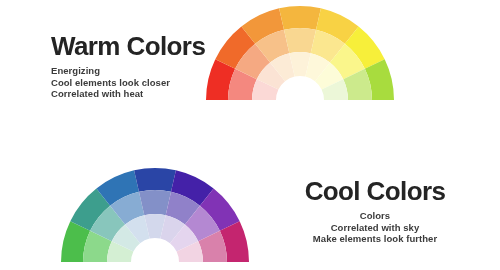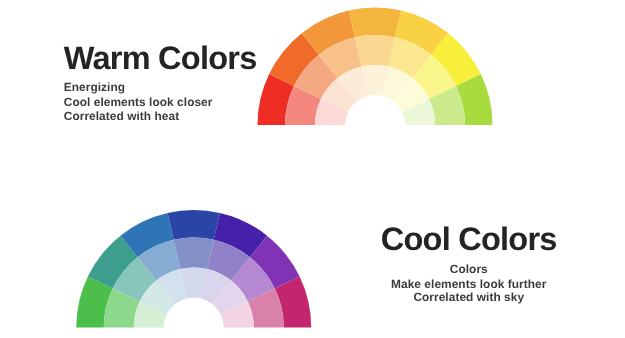--- a/index.html
+++ b/index.html
@@ -190,18 +190,18 @@
           <path d="M 137.2465056593161 73.1735805223572 A 48 48 0 0 1 142 93.99999999999999
           L 118 94 A 24 24 0 0 0 115.62325282965806 83.5867902611786 Z" fill="#F2D4E3" shape-rendering="geometricPrecision"></path>
         </g>
     </svg>
   </div>
 
   <div class="text-block block-cool">
     <h1 class="heading">Cool Colors</h1>
     <ul class="bullets">
       <li>Colors</li>
+      <li>Correlated with sky</li>
       <li>Make elements look further</li>
-      <li>Correlated with sky</li>
     </ul>
   </div>
 
 </div>
 
 </body></html>

